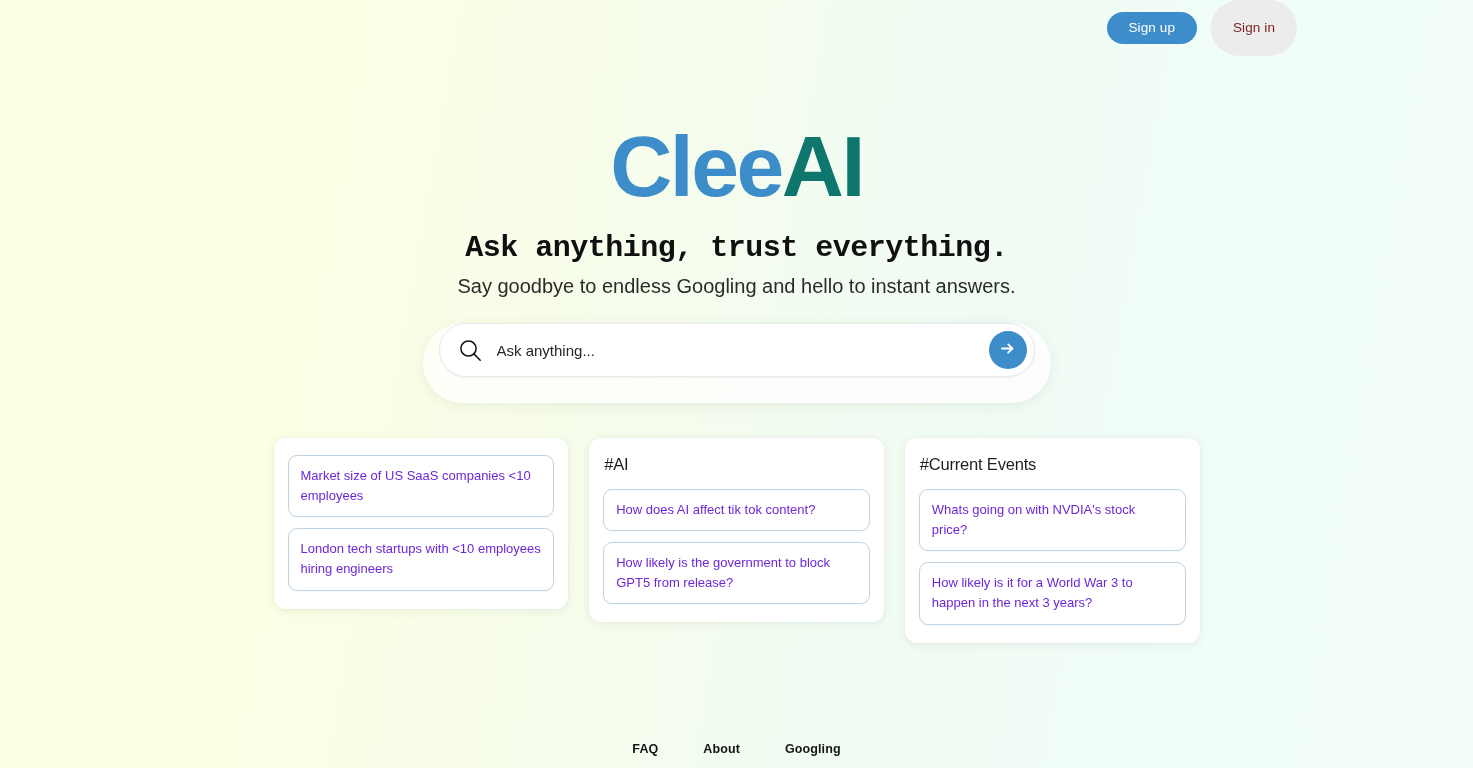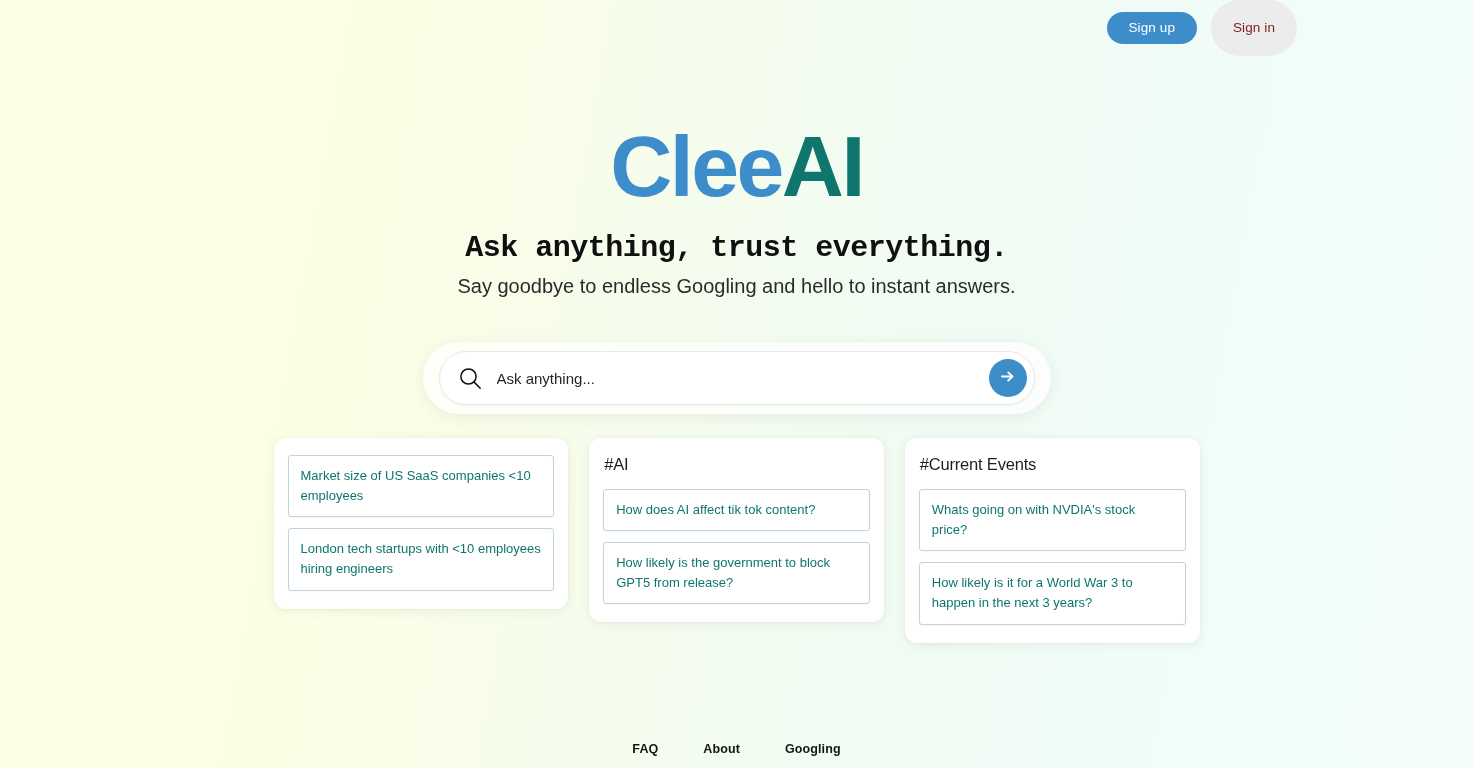--- a/index.html
+++ b/index.html
@@ -101,29 +101,28 @@
     margin-top: 5px;
     font-size: 20px;
     font-weight: normal;
     color: #2b2b2b;
     line-height: 1.3;
   }
 
   
   .search-wrap {
     position: absolute;
-    top: 342px;
+    top: 323px;
     left: 50%;
     transform: translateX(-50%);
     width: 628px;
-    height: 72px;
+    height: 80px;
     background: rgba(255,255,255,0.72);
     border-radius: 44px;
     display: flex;
-    align-items: center;
     justify-content: center;
     box-shadow: 0 3px 14px rgba(100,110,90,0.10);
   }
 
   .search-bar {
     width: 596px;
     height: 54px;
     background: #ffffff;
     border: 1px solid #e9e9e9;
     border-radius: 30px;
@@ -184,26 +183,26 @@
   .card-title {
     font-size: 16.5px;
     color: #1f1f1f;
     letter-spacing: -0.2px;
     margin-bottom: 15px;
     padding-left: 1px;
   }
 
   .chip {
     border: 1px solid #bfd3e0;
-    border-radius: 3px;
+    border-radius: 9px;
     background: #ffffff;
     padding: 10px 12px;
     font-size: 13px;
     line-height: 1.55;
-    color: #0f766e;
+    color: #6d28d9;
     cursor: pointer;
     margin-bottom: 11px;
     box-shadow: 0 1px 2px rgba(0,0,0,0.03);
   }
   .chip:last-child { margin-bottom: 0; }
 
   
   .footer {
     position: absolute;
     bottom: 12px;

